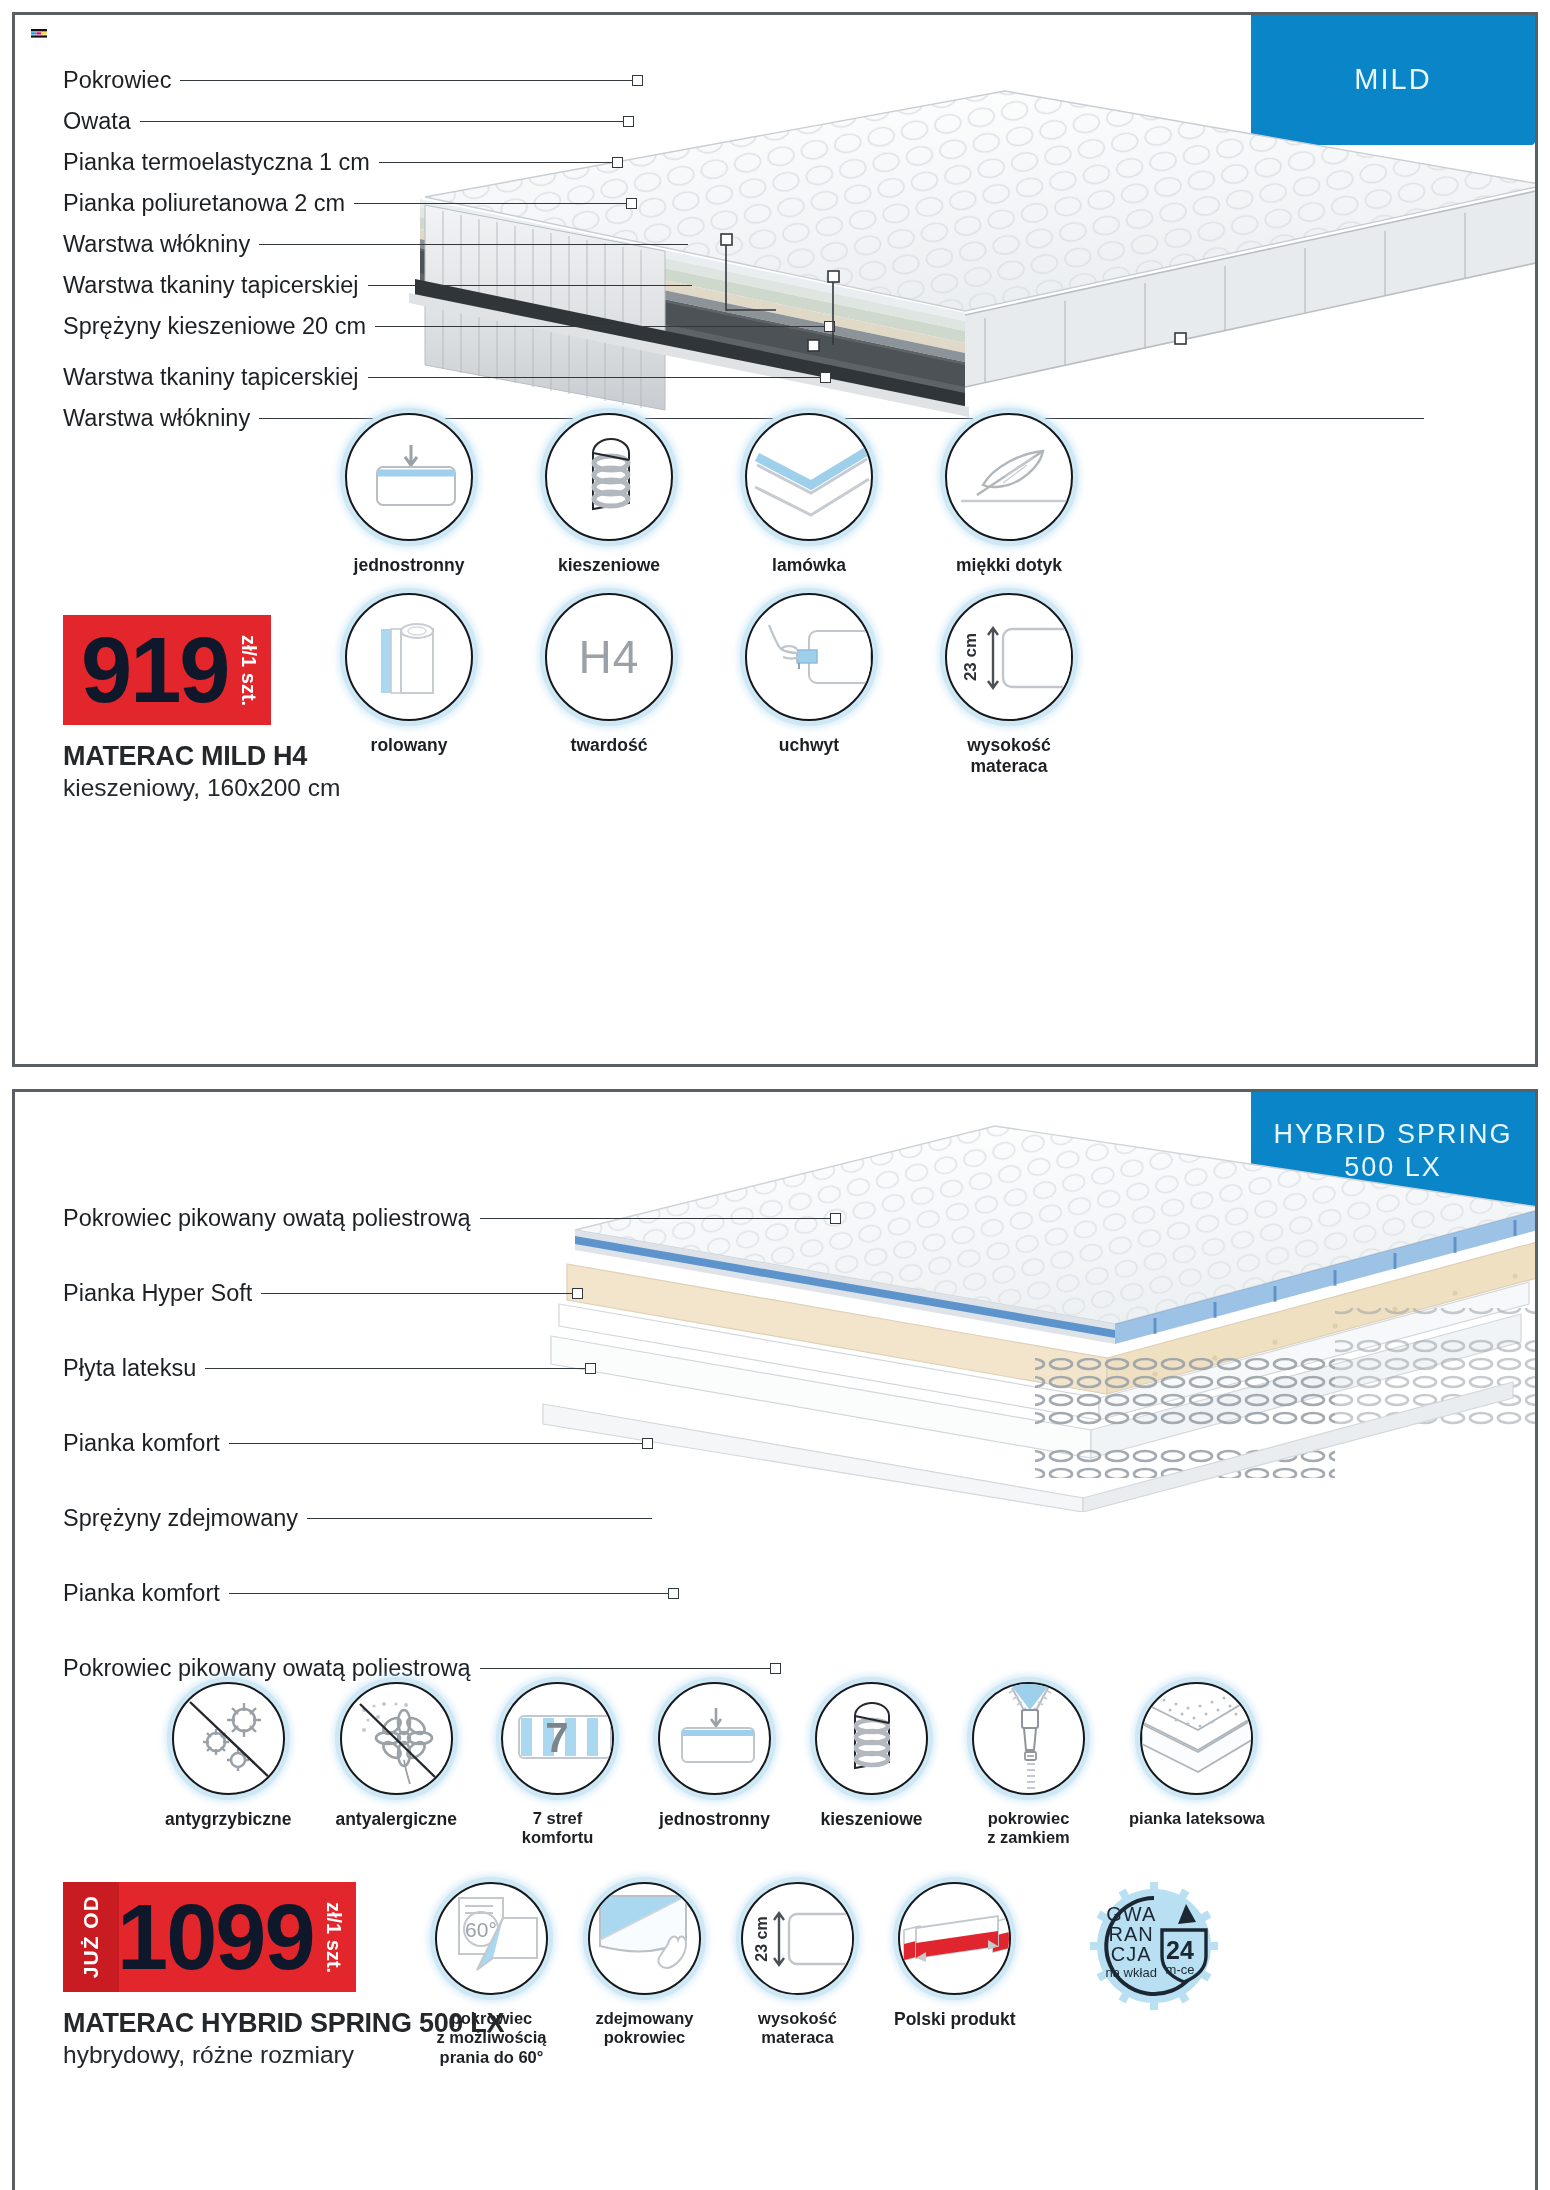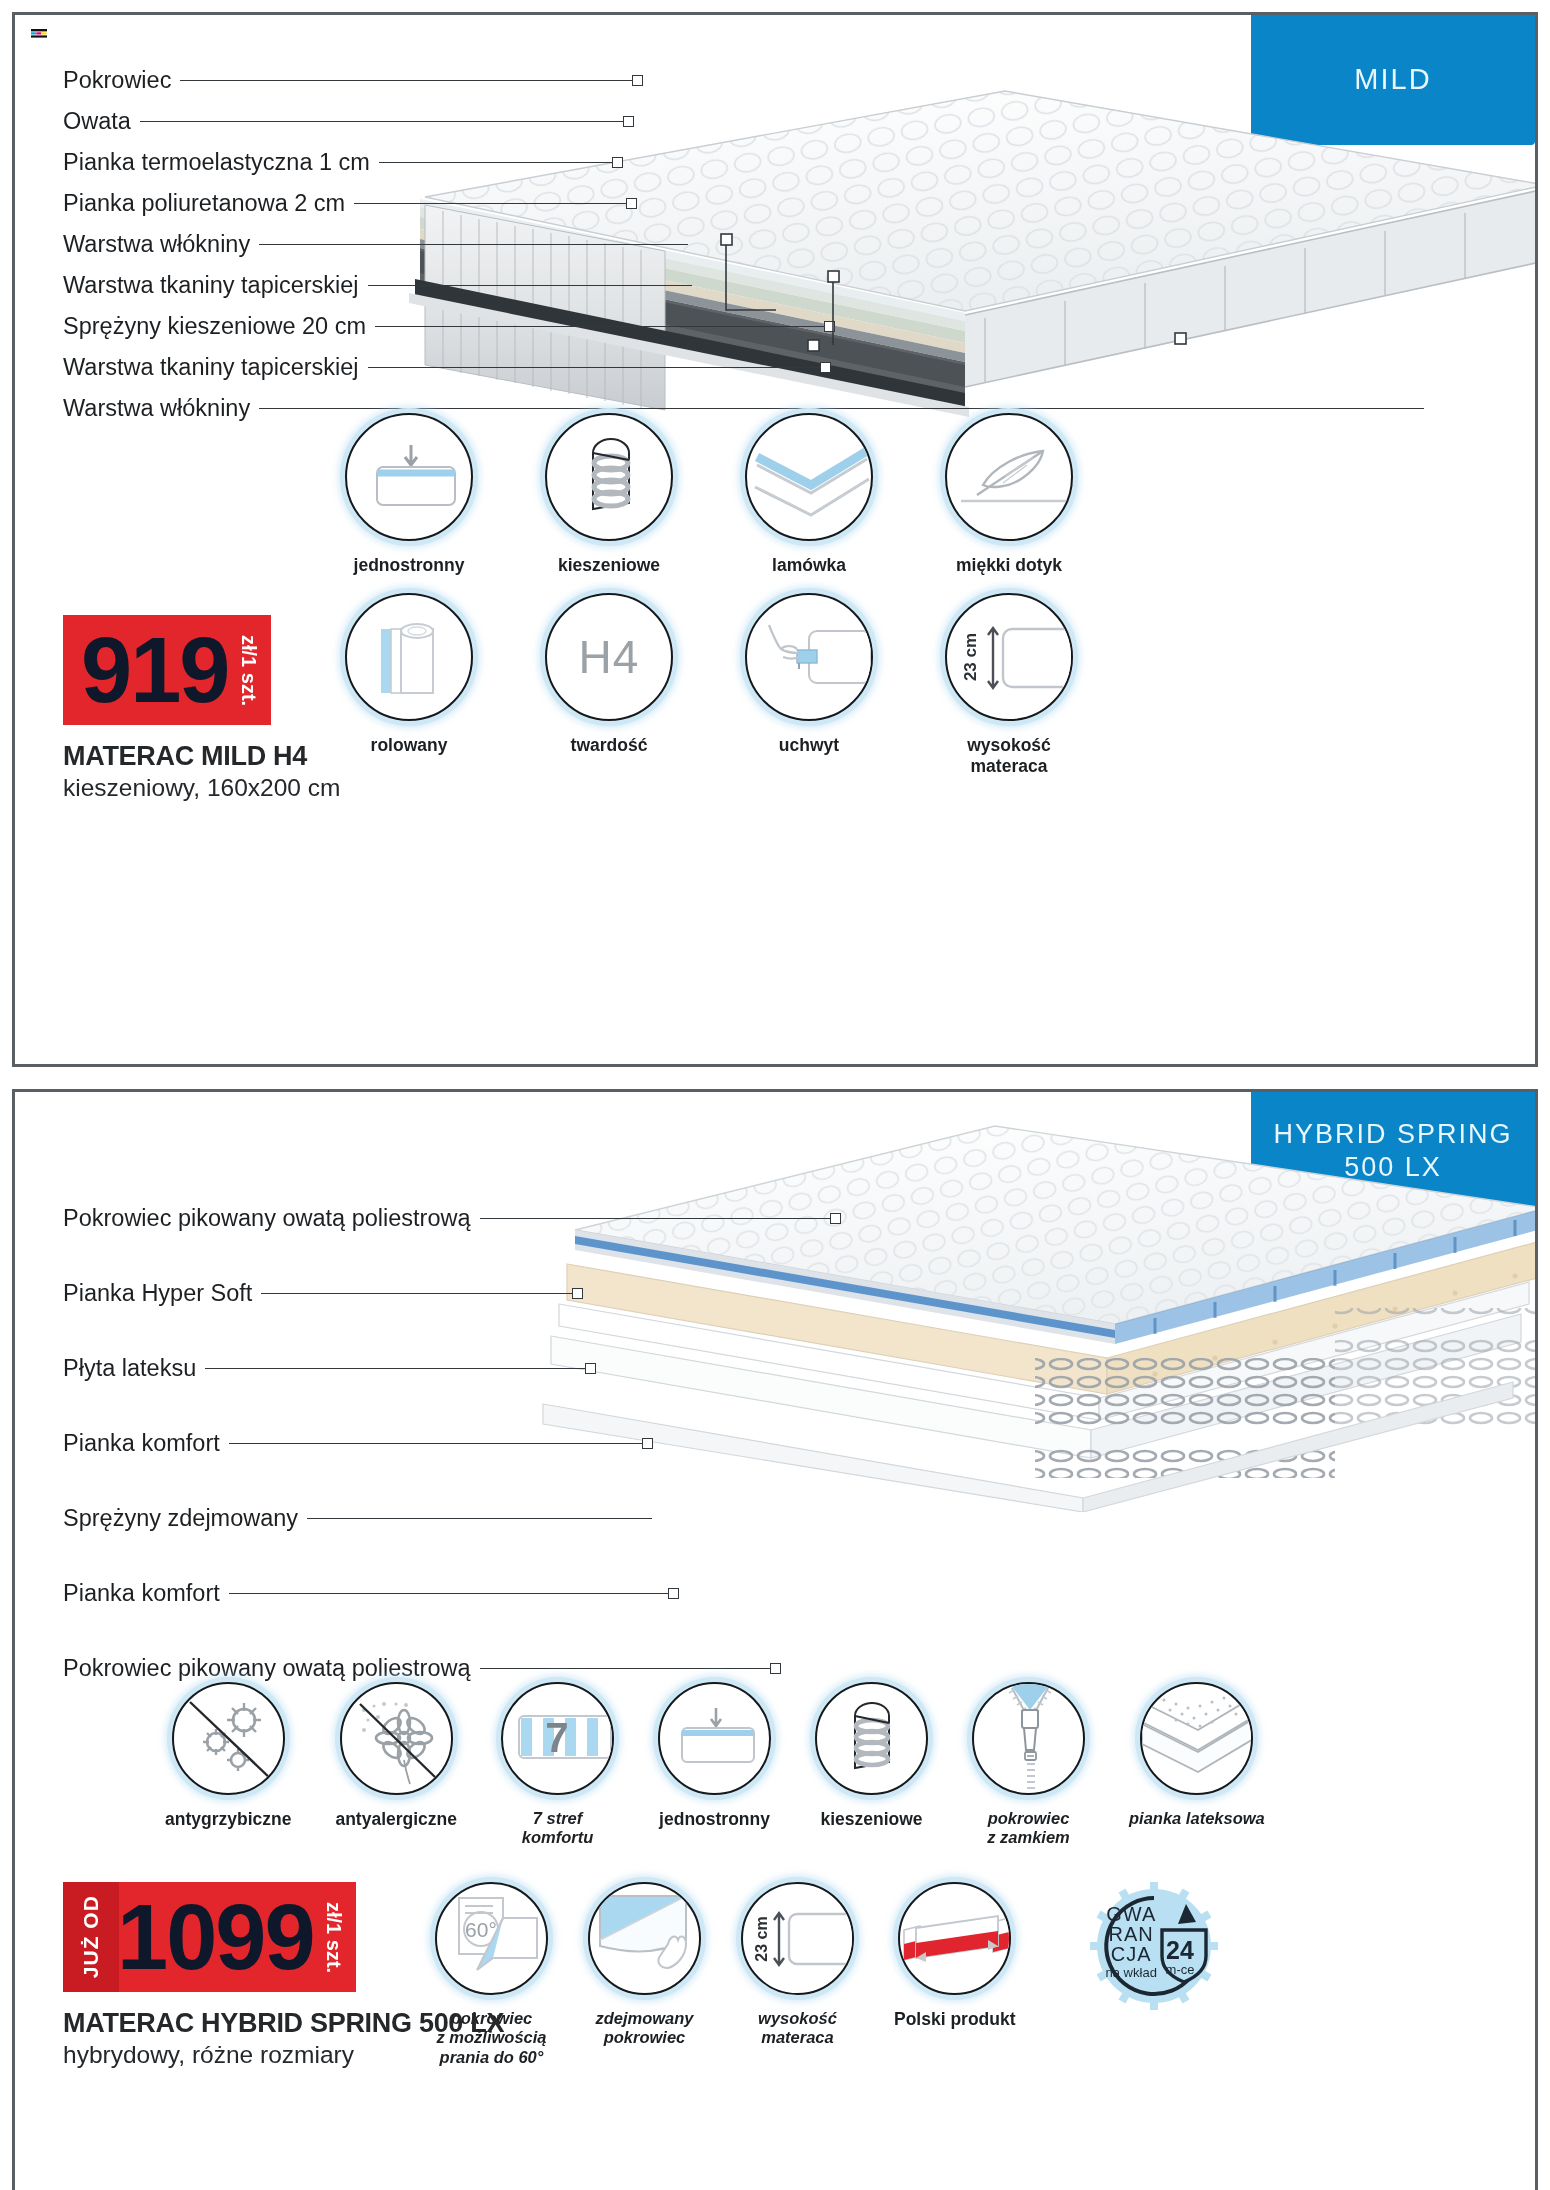--- a/index.html
+++ b/index.html
@@ -106,21 +106,21 @@
     background: #fff;
     box-shadow: 0 0 0 5px #cfe8f6, 0 0 7px 7px rgba(180,219,240,.55);
     position: relative; overflow: hidden;
   }
   .ic-lg { width: 128px; height: 128px; }
   .ic-md { width: 113px; height: 113px; }
   .icon-label {
     font-size: 17.5px; font-weight: bold; color: #1d2023;
     line-height: 1.18; margin-top: 14px;
   }
-  .icon-label.sm { font-size: 16.5px; font-style: italic; }
+  .icon-label.sm { font-size: 16.5px; }
 
   .starburst {
     width: 128px; height: 128px; position: relative;
     display: flex; align-items: center; justify-content: center;
   }
   .crop-mark {
     position: absolute; left: 16px; top: 14px;
     width: 16px; height: 9px; z-index: 20;
   }
 </style>
@@ -232,21 +232,21 @@
           <span class="node"></span>
       </div>
       <div class="layer-row" style="margin-bottom:14px;">
         <span class="lbl">Warstwa włókniny</span>
         <span class="leader" style="width:429px"></span>
       </div>
       <div class="layer-row" style="margin-bottom:14px;">
         <span class="lbl">Warstwa tkaniny tapicerskiej</span>
         <span class="leader" style="width:324px"></span>
       </div>
-      <div class="layer-row" style="margin-bottom:14px;text-align:center;">
+      <div class="layer-row" style="margin-bottom:24px;text-align:center;">
         <span class="lbl">Sprężyny kieszeniowe 20 cm</span>
         <span class="leader" style="width:449px"></span>
           <span class="node"></span>
       </div>
       <div class="layer-row" style="margin-bottom:14px;">
         <span class="lbl">Warstwa tkaniny tapicerskiej</span>
         <span class="leader" style="width:452px"></span>
           <span class="node"></span>
       </div>
       <div class="layer-row">

